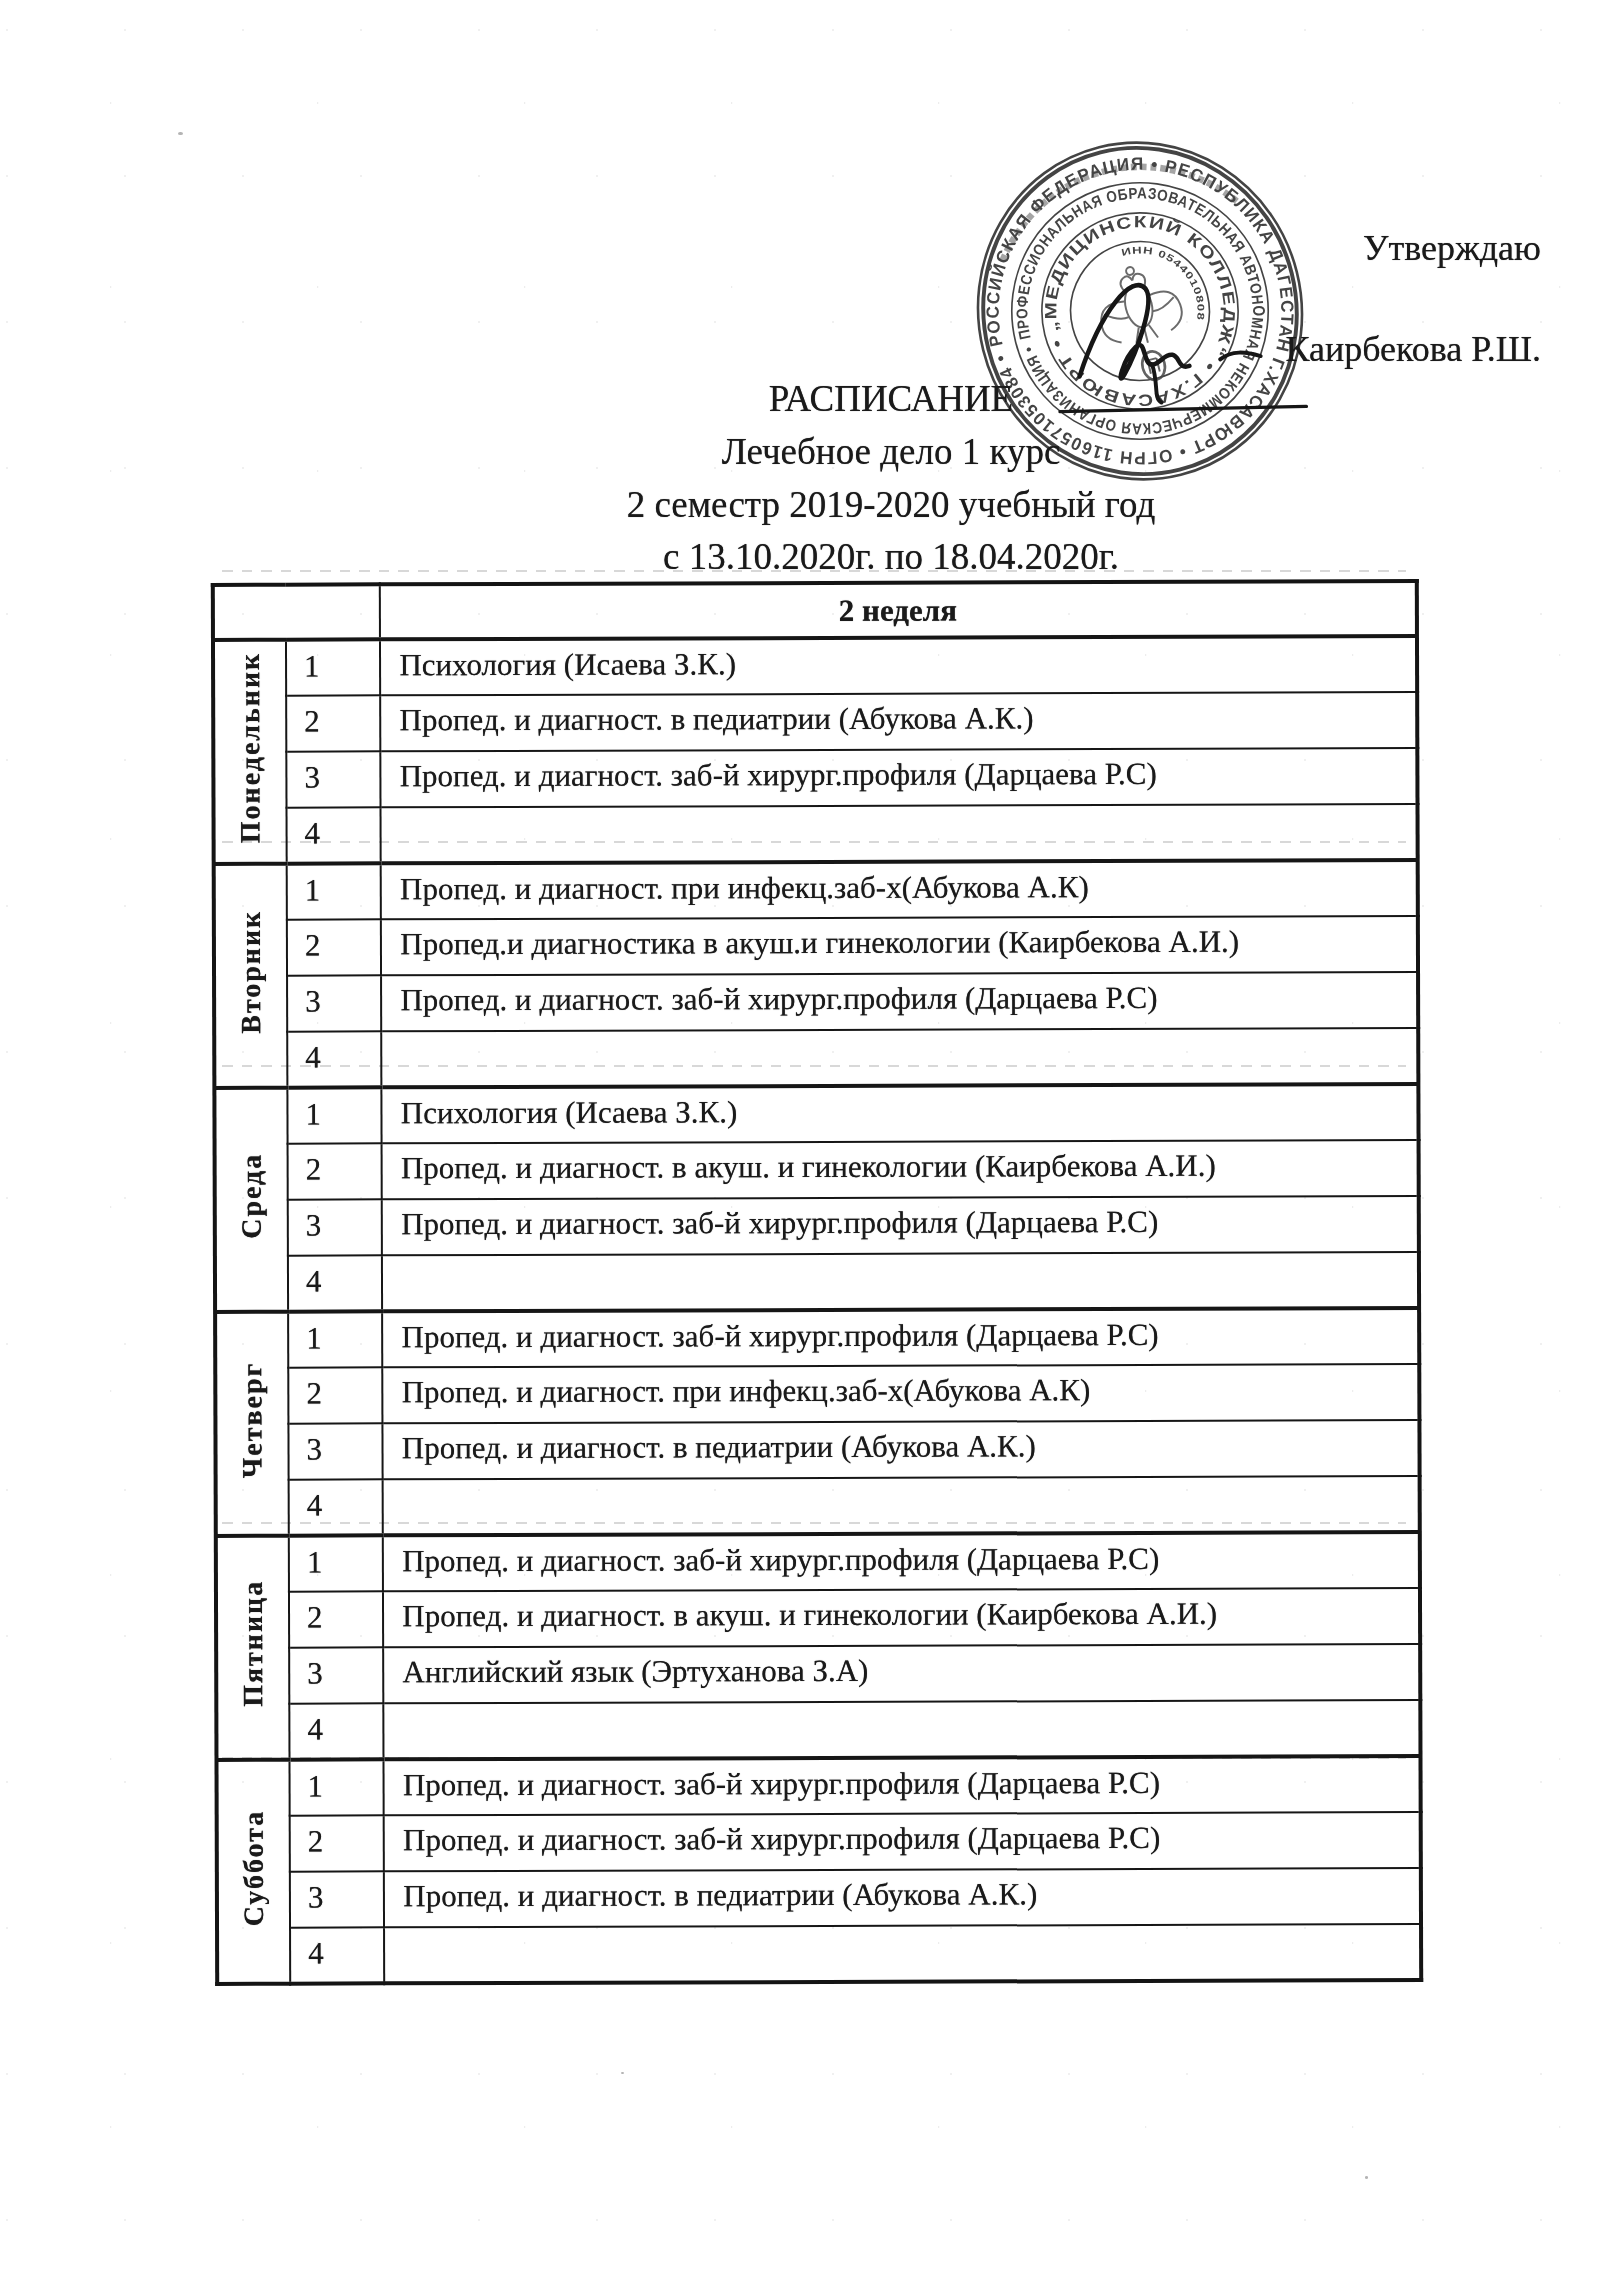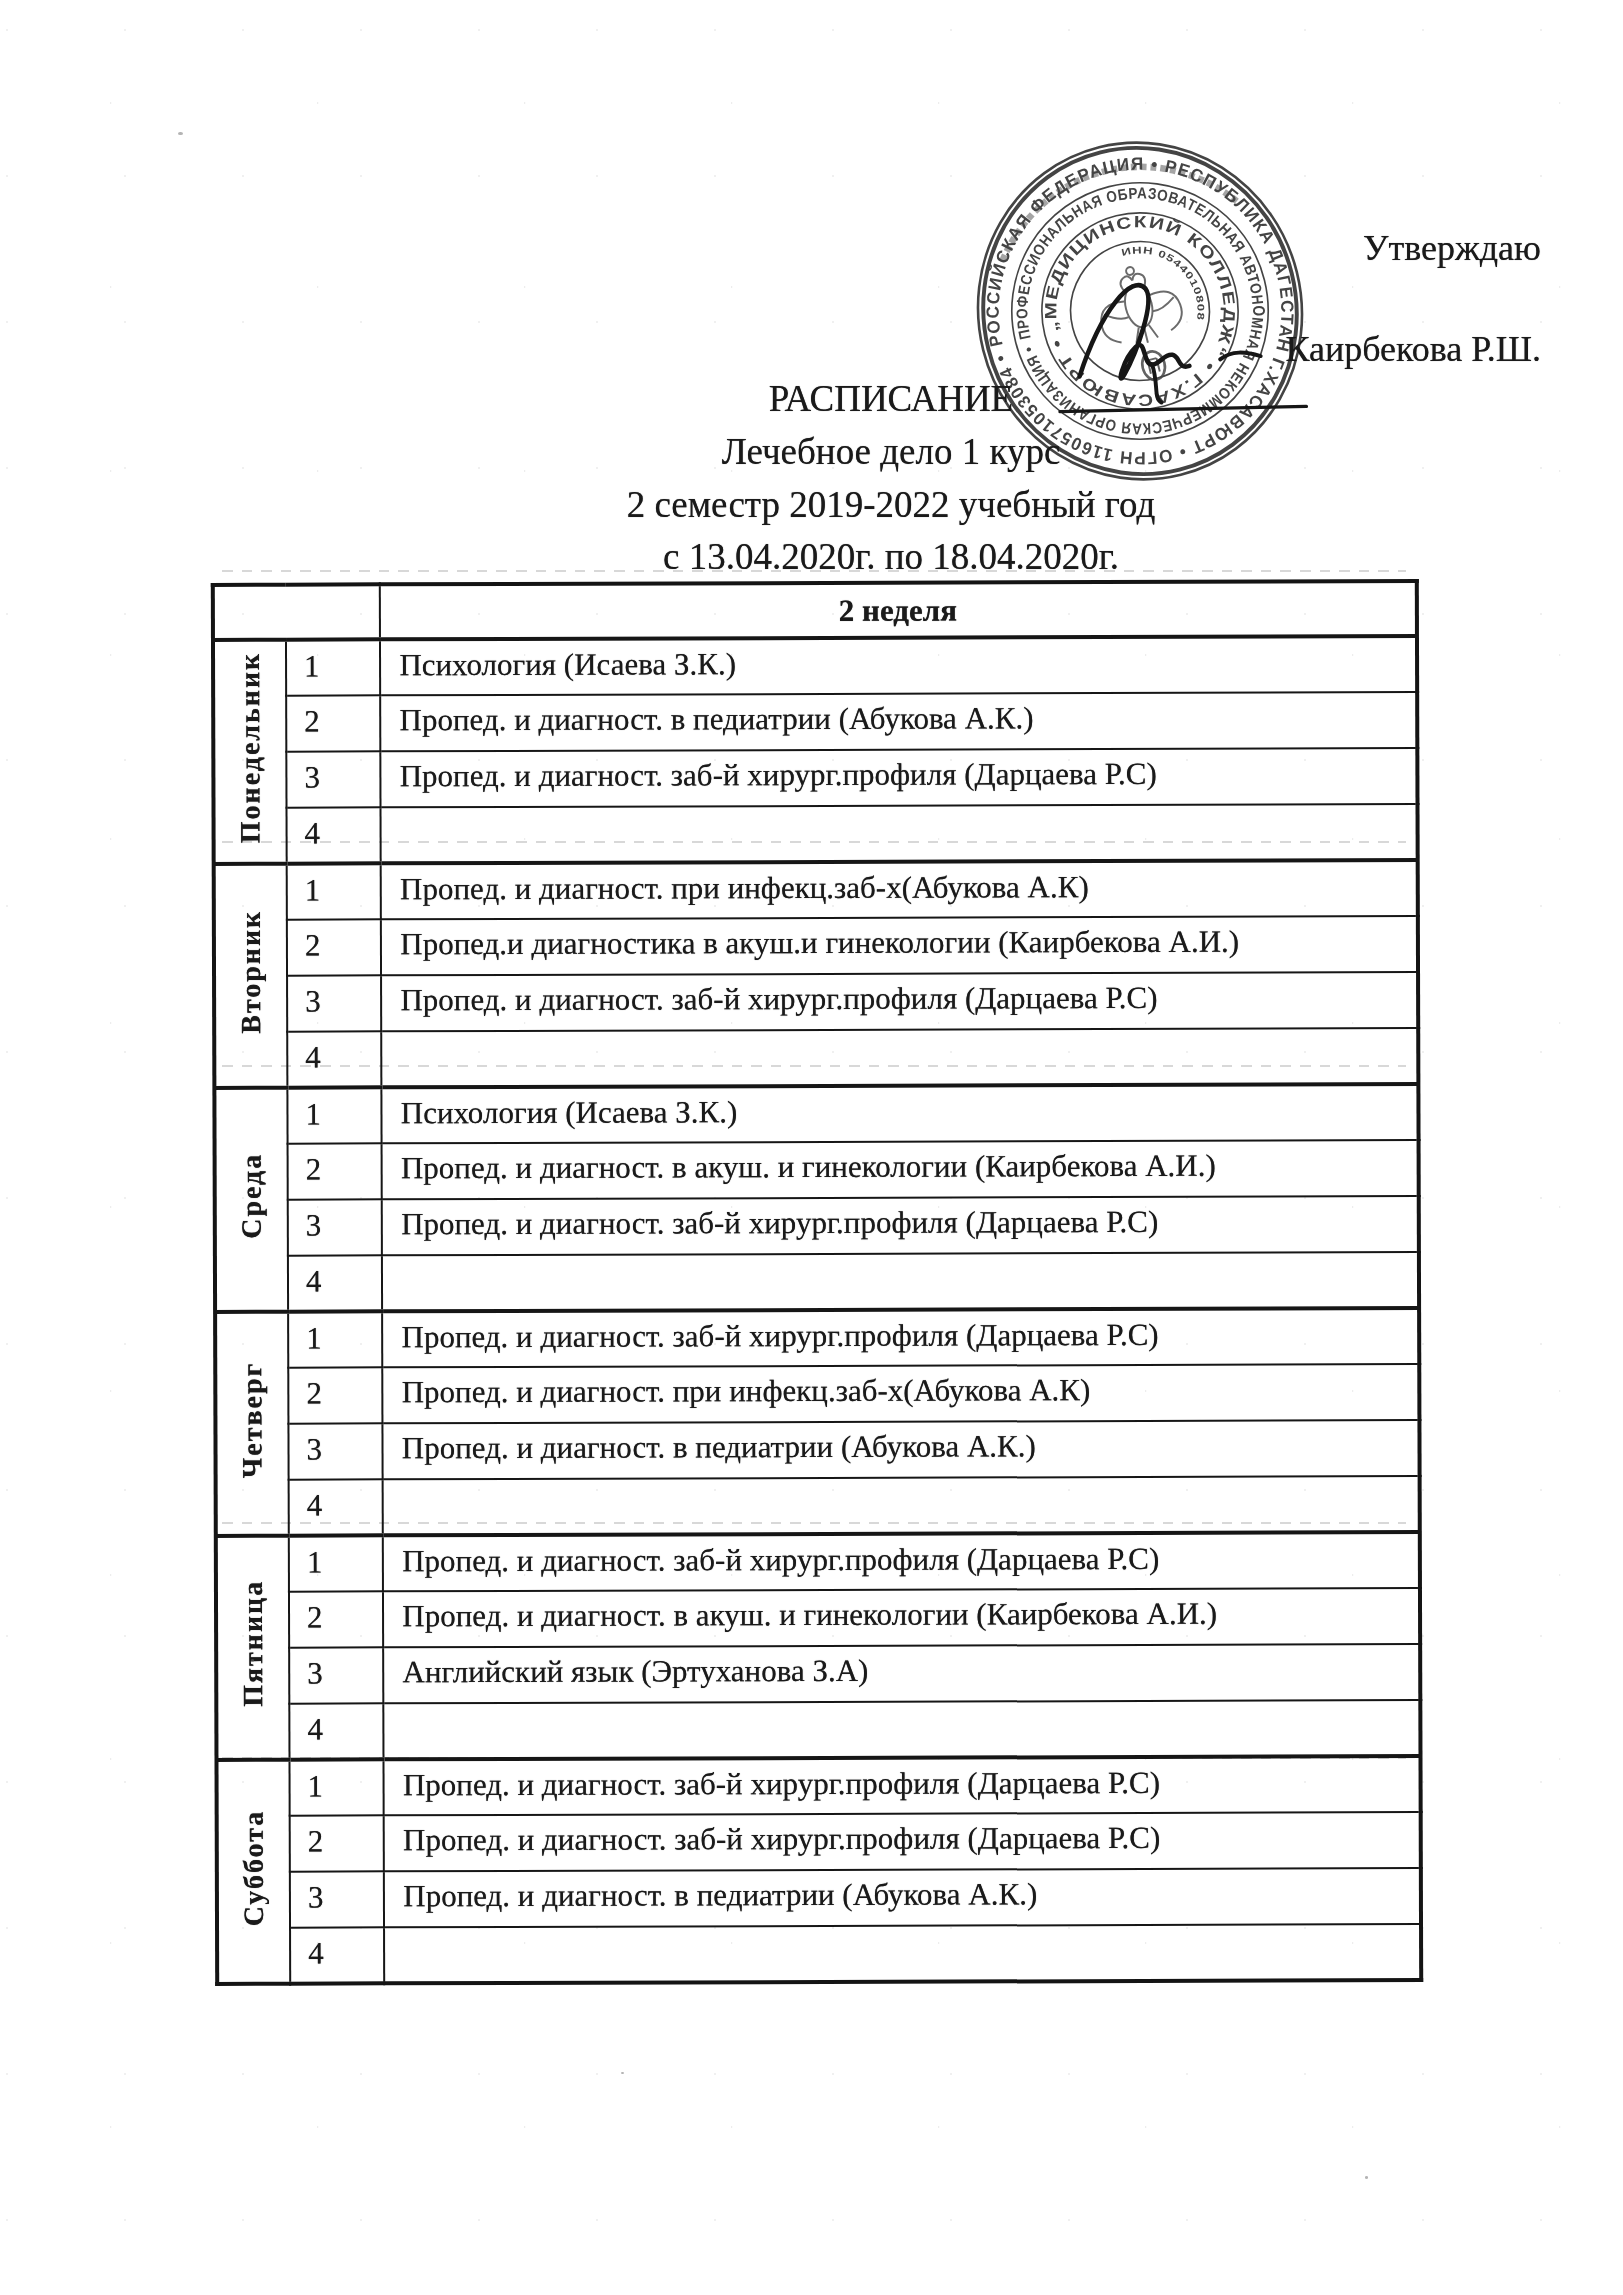--- a/index.html
+++ b/index.html
@@ -129,22 +129,22 @@
     <g fill="none" stroke="#161616" stroke-linecap="round" stroke-linejoin="round">
       <path d="M85,178 C118,76 166,20 186,44 C201,64 172,142 153,176 C141,196 151,152 171,133 C187,118 181,162 197,160 C209,158 215,143 227,145 C239,147 235,168 253,162" stroke-width="7"></path>
       <path d="M196,160 C206,190 198,212 210,218" stroke-width="6"></path>
       <path d="M300,152 C318,138 338,140 362,147" stroke-width="6"></path>
       <path d="M55,232 L432,224" stroke-width="5"></path>
     </g>
   </svg>
 
   <div class="title-line title-1 ink">РАСПИСАНИЕ</div>
   <div class="title-line title-2 ink">Лечебное дело 1 курс</div>
-  <div class="title-line title-3 ink">2 семестр 2019-2022 учебный год</div>
-  <div class="title-line title-4 ink">с 13.04.2020г. по 18.04.2020г.</div>
+  <div class="title-line title-3 ink">2 семестр 2019-2020 учебный год</div>
+  <div class="title-line title-4 ink">с 13.10.2020г. по 18.04.2020г.</div>
 
   <div class="ghost-line" style="top:570px"></div>
   <div class="ghost-line" style="top:841px"></div>
   <div class="ghost-line" style="top:1065px"></div>
   <div class="ghost-line" style="top:1522px"></div>
   <div class="ghost-line" style="top:1757px"></div>
 
   <table class="schedule">
     <colgroup>
         <col style="width:73px">

